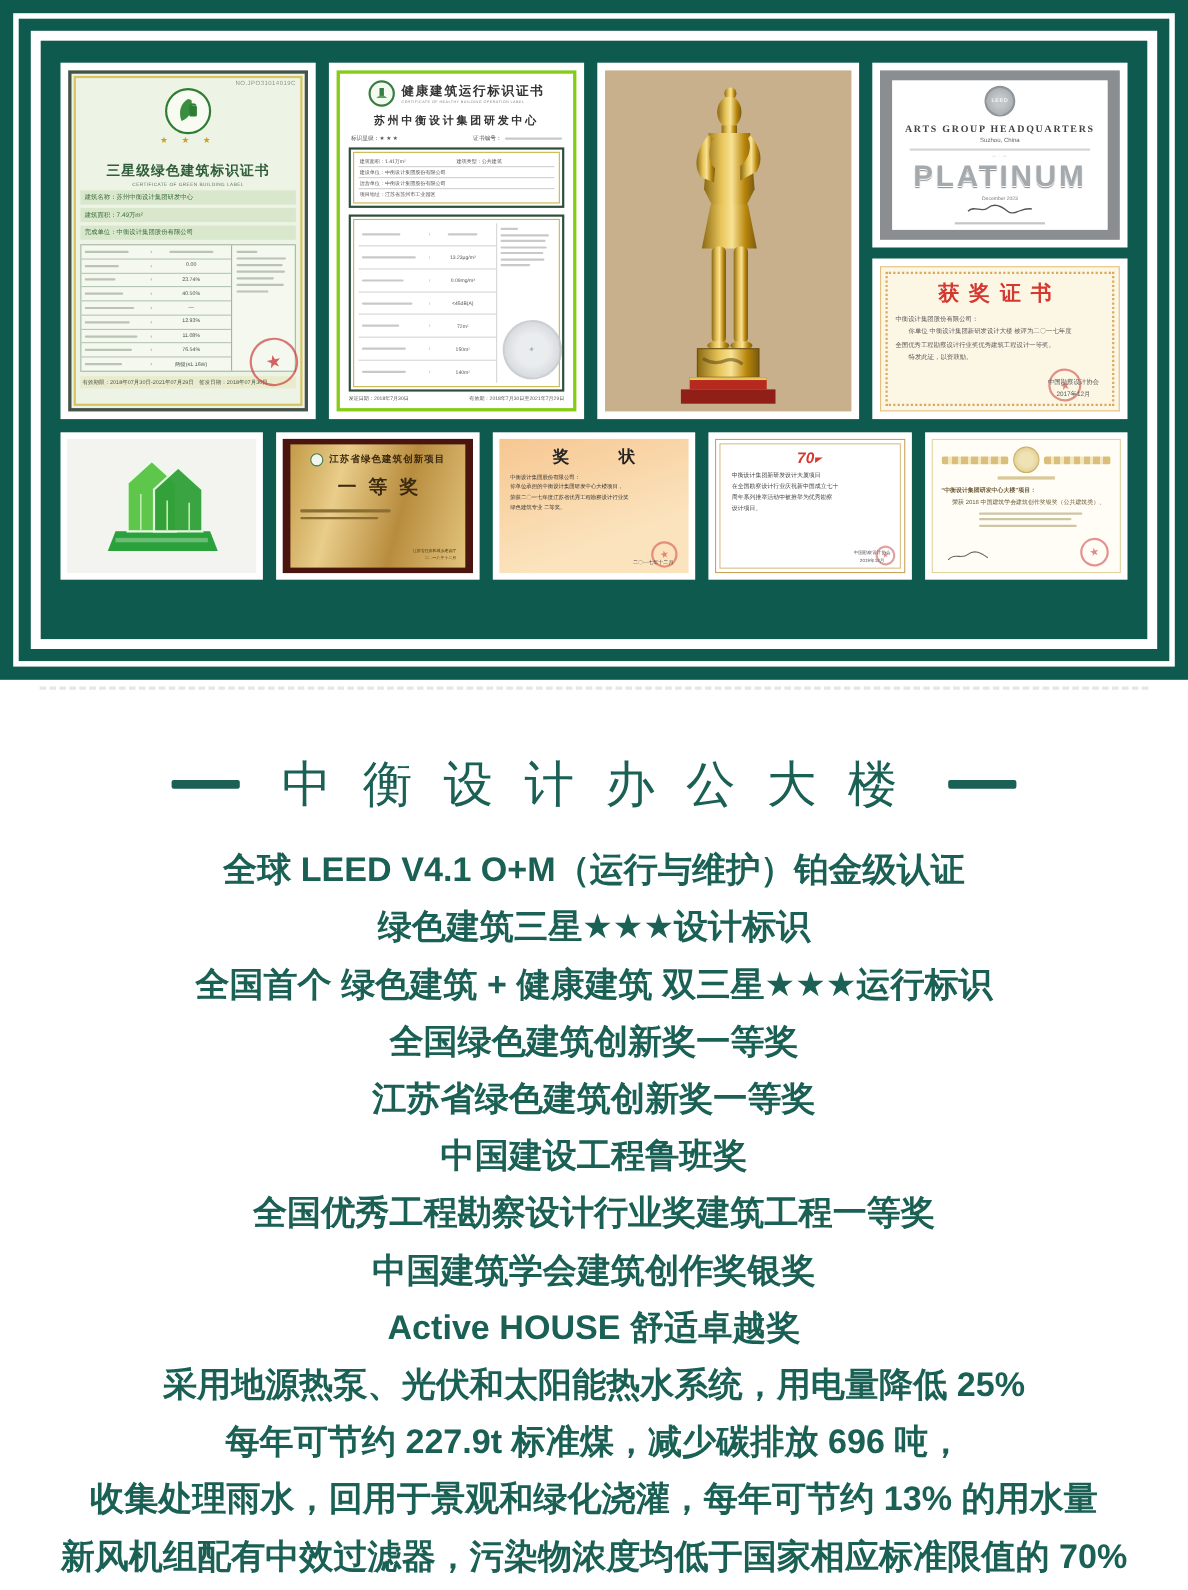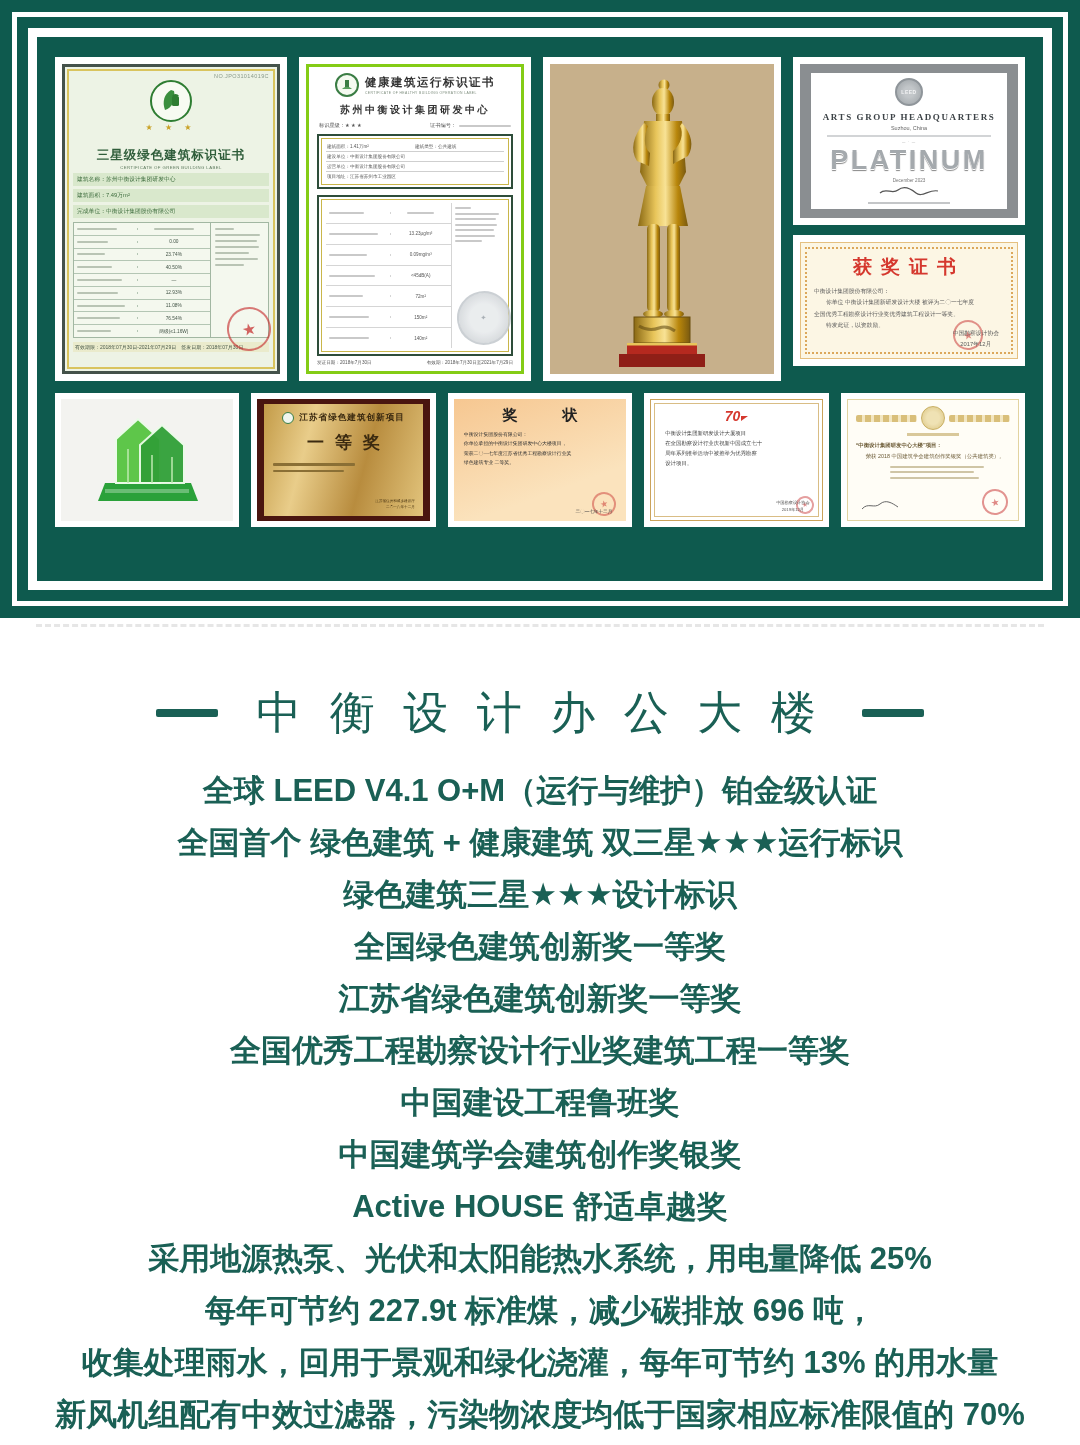--- a/index.html
+++ b/index.html
@@ -13,21 +13,21 @@
   .frameB { height:100%; border:9px solid #fff; padding:20px 18px 24px; display:flex; flex-direction:column; gap:12px; }
   .row1 { display:flex; gap:12px; height:324px; }
   .row2 { display:flex; gap:12px; height:134px; }
   .cell { background:#fff; padding:7px; }
   .row2 .cell { flex:1; padding:6px; }
   .c-green  { flex:0 0 232px; }
   .c-health { flex:0 0 232px; }
   .c-statue { flex:0 0 238px; }
   .c-right  { flex:1; display:flex; flex-direction:column; gap:10px; background:transparent; padding:0; }
   .c-leed   { height:168px; background:#fff; padding:7px; }
-  .c-hz     { height:131px; background:#fff; padding:7px; }
+  .c-hz     { height:146px; background:#fff; padding:7px; }
 
   .bar { background:#b9c4b4; height:2px; border-radius:1px; }
   .bar.g { background:#c9c9c9; }
 
   
   .c1 { height:100%; border:3px solid #44524a; background:#edf3e5; position:relative; padding:6px 8px; font-size:6px; }
   .c1-goldframe { position:absolute; inset:2px; border:2px solid #d9c45e; pointer-events:none; }
   .c1-no { text-align:right; font-size:5.5px; color:#8a9a8a; letter-spacing:.4px; }
   .c1-emblem { width:42px; height:42px; border-radius:50%; border:2.5px solid #2e7d32; margin:1px auto 1px; display:flex; align-items:center; justify-content:center; background:#f7fbf2; }
   .c1-stars { text-align:center; color:#c9a227; font-size:8px; letter-spacing:5px; }
@@ -508,25 +508,25 @@
 <div class="sep"></div>
 
 <div class="titlerow">
   <span class="dash"></span>
   <h1 class="ptitle">中 衡 设 计 办 公 大 楼</h1>
   <span class="dash"></span>
 </div>
 
 <div class="achlist">
   <div class="ach">全球 LEED V4.1 O+M（运行与维护）铂金级认证</div>
+  <div class="ach">绿色建筑三星★★★设计标识</div>
   <div class="ach">全国首个 绿色建筑 + 健康建筑 双三星★★★运行标识</div>
-  <div class="ach">绿色建筑三星★★★设计标识</div>
   <div class="ach">全国绿色建筑创新奖一等奖</div>
   <div class="ach">江苏省绿色建筑创新奖一等奖</div>
+  <div class="ach">中国建设工程鲁班奖</div>
   <div class="ach">全国优秀工程勘察设计行业奖建筑工程一等奖</div>
-  <div class="ach">中国建设工程鲁班奖</div>
   <div class="ach">中国建筑学会建筑创作奖银奖</div>
   <div class="ach">Active HOUSE 舒适卓越奖</div>
   <div class="ach">采用地源热泵、光伏和太阳能热水系统，用电量降低 25%</div>
   <div class="ach">每年可节约 227.9t 标准煤，减少碳排放 696 吨，</div>
   <div class="ach">收集处理雨水，回用于景观和绿化浇灌，每年可节约 13% 的用水量</div>
   <div class="ach">新风机组配有中效过滤器，污染物浓度均低于国家相应标准限值的 70%</div>
 </div>
 
 </body></html>

